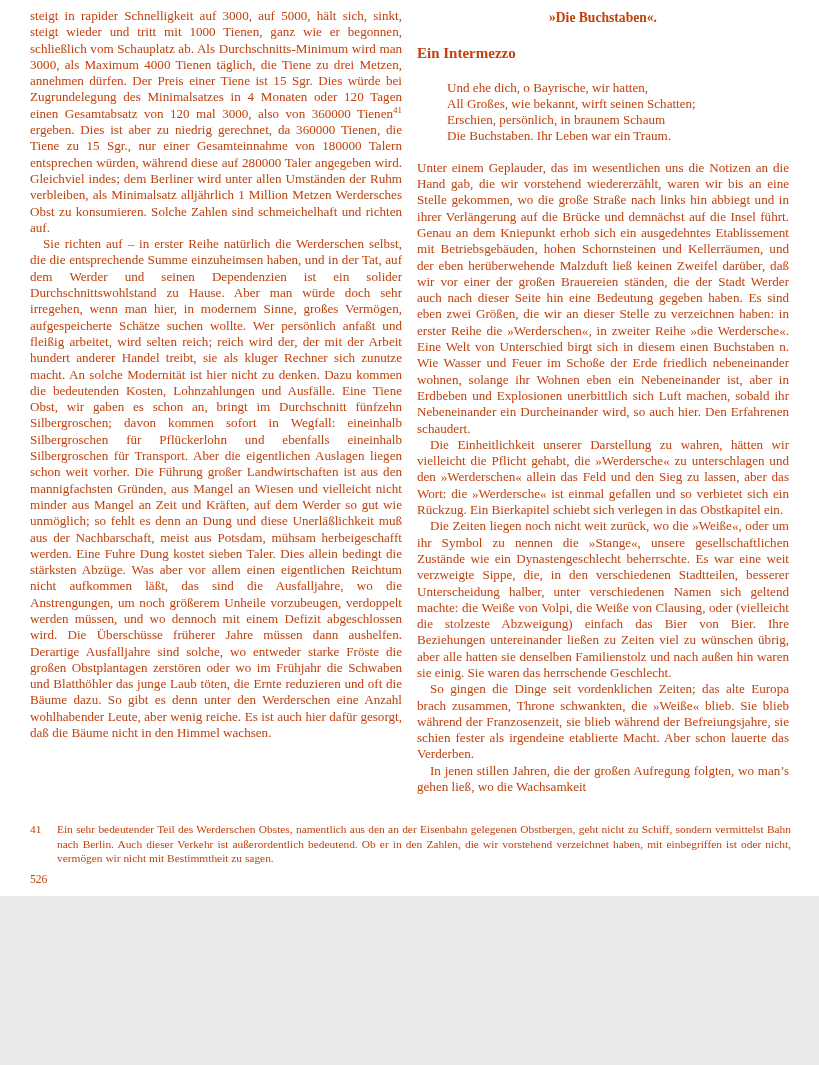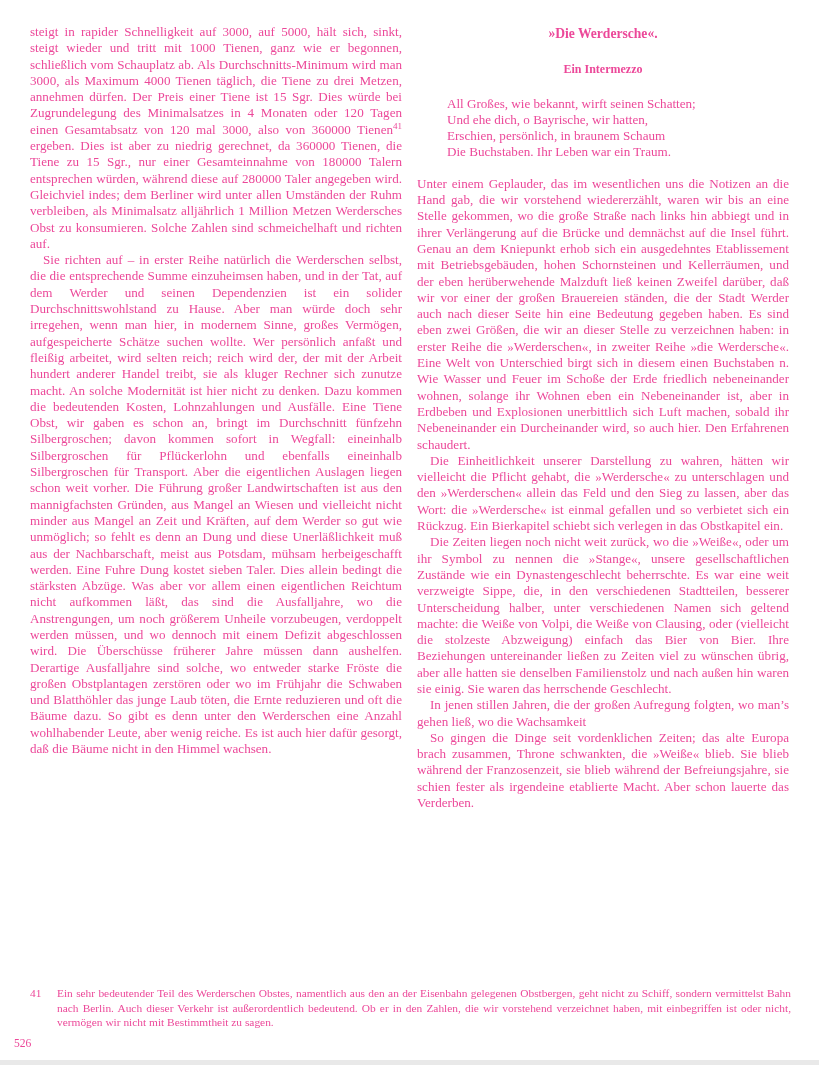--- a/index.html
+++ b/index.html
@@ -3,27 +3,27 @@
 <meta charset="utf-8">
 <style>
   html, body {
     margin: 0;
     padding: 0;
     background: #e9e9e9;
   }
   .page {
     position: relative;
     width: 819px;
-    height: 1060px;
+    height: 896px;
     margin: 0 auto;
     box-sizing: border-box;
     background: #ffffff;
-    color: #ec4899;
+    color: #c2410c;
     font-family: "Liberation Serif", "DejaVu Serif", serif;
-    padding: 24px 30px 0 30px;
+    padding: 8px 30px 0 30px;
     overflow: hidden;
   }
   .columns {
     display: flex;
     gap: 15px;
     height: 958px;
     overflow: hidden;
   }
   .col {
     width: 372px;
@@ -40,23 +40,22 @@
     line-height: 0;
     vertical-align: super;
   }
   .heading {
     text-align: center;
     font-weight: bold;
     font-size: 13.6px;
     margin: 2px 0 0 0;
   }
   .subheading {
-    text-align: center;
     font-weight: bold;
-    font-size: 12px;
+    font-size: 15px;
     margin: 19px 0 0 0;
   }
   .poem {
     margin: 18px 0 15px 30px;
     text-align: left;
   }
   .poem-line {
     line-height: 16.3px;
   }
   .footnote {
@@ -69,52 +68,52 @@
     text-align: justify;
     padding-left: 27px;
   }
   .fn-marker {
     position: absolute;
     left: 0;
     top: 0;
   }
   .page-number {
     position: absolute;
-    left: 14px;
+    left: 30px;
     bottom: 10px;
     font-size: 11.6px;
   }
 </style>
 </head>
 <body>
 
 <div class="page">
 
   <div class="columns">
 
     <div class="col">
         <p class="para">steigt in rapider Schnelligkeit auf 3000, auf 5000, hält sich, sinkt, steigt wieder und tritt mit 1000 Tienen, ganz wie er begonnen, schließlich vom Schauplatz ab. Als Durchschnitts-Minimum wird man 3000, als Maximum 4000 Tienen täglich, die Tiene zu drei Metzen, annehmen dürfen. Der Preis einer Tiene ist 15 Sgr. Dies würde bei Zugrundelegung des Minimalsatzes in 4 Monaten oder 120 Tagen einen Gesamtabsatz von 120 mal 3000, also von 360000 Tienen<sup class="fn-ref">41</sup> ergeben. Dies ist aber zu niedrig gerechnet, da 360000 Tienen, die Tiene zu 15 Sgr., nur einer Gesamteinnahme von 180000 Talern entsprechen würden, während diese auf 280000 Taler angegeben wird. Gleichviel indes; dem Berliner wird unter allen Umständen der Ruhm verbleiben, als Minimalsatz alljährlich 1 Million Metzen Werdersches Obst zu konsumieren. Solche Zahlen sind schmeichelhaft und richten auf.</p>
         <p class="para indent">Sie richten auf – in erster Reihe natürlich die Werderschen selbst, die die entsprechende Summe einzuheimsen haben, und in der Tat, auf dem Werder und seinen Dependenzien ist ein solider Durchschnittswohlstand zu Hause. Aber man würde doch sehr irregehen, wenn man hier, in modernem Sinne, großes Vermögen, aufgespeicherte Schätze suchen wollte. Wer persönlich anfaßt und fleißig arbeitet, wird selten reich; reich wird der, der mit der Arbeit hundert anderer Handel treibt, sie als kluger Rechner sich zunutze macht. An solche Modernität ist hier nicht zu denken. Dazu kommen die bedeutenden Kosten, Lohnzahlungen und Ausfälle. Eine Tiene Obst, wir gaben es schon an, bringt im Durchschnitt fünfzehn Silbergroschen; davon kommen sofort in Wegfall: eineinhalb Silbergroschen für Pflückerlohn und ebenfalls eineinhalb Silbergroschen für Transport. Aber die eigentlichen Auslagen liegen schon weit vorher. Die Führung großer Landwirtschaften ist aus den mannigfachsten Gründen, aus Mangel an Wiesen und vielleicht nicht minder aus Mangel an Zeit und Kräften, auf dem Werder so gut wie unmöglich; so fehlt es denn an Dung und diese Unerläßlichkeit muß aus der Nachbarschaft, meist aus Potsdam, mühsam herbeigeschafft werden. Eine Fuhre Dung kostet sieben Taler. Dies allein bedingt die stärksten Abzüge. Was aber vor allem einen eigentlichen Reichtum nicht aufkommen läßt, das sind die Ausfalljahre, wo die Anstrengungen, um noch größerem Unheile vorzubeugen, verdoppelt werden müssen, und wo dennoch mit einem Defizit abgeschlossen wird. Die Überschüsse früherer Jahre müssen dann aushelfen. Derartige Ausfalljahre sind solche, wo entweder starke Fröste die großen Obstplantagen zerstören oder wo im Frühjahr die Schwaben und Blatthöhler das junge Laub töten, die Ernte reduzieren und oft die Bäume dazu. So gibt es denn unter den Werderschen eine Anzahl wohlhabender Leute, aber wenig reiche. Es ist auch hier dafür gesorgt, daß die Bäume nicht in den Himmel wachsen.</p>
       </div>
 
     <div class="col">
-      <h1 class="heading">»Die Werdersche«.</h1>
+      <h1 class="heading">»Die Buchstaben«.</h1>
       <h2 class="subheading">Ein Intermezzo</h2>
       <div class="poem">
+          <div class="poem-line">Und ehe dich, o Bayrische, wir hatten,</div>
           <div class="poem-line">All Großes, wie bekannt, wirft seinen Schatten;</div>
-          <div class="poem-line">Und ehe dich, o Bayrische, wir hatten,</div>
           <div class="poem-line">Erschien, persönlich, in braunem Schaum</div>
           <div class="poem-line">Die Buchstaben. Ihr Leben war ein Traum.</div>
         </div>
       <div>
           <p class="para">Unter einem Geplauder, das im wesentlichen uns die Notizen an die Hand gab, die wir vorstehend wiedererzählt, waren wir bis an eine Stelle gekommen, wo die große Straße nach links hin abbiegt und in ihrer Verlängerung auf die Brücke und demnächst auf die Insel führt. Genau an dem Kniepunkt erhob sich ein ausgedehntes Etablissement mit Betriebsgebäuden, hohen Schornsteinen und Kellerräumen, und der eben herüberwehende Malzduft ließ keinen Zweifel darüber, daß wir vor einer der großen Brauereien ständen, die der Stadt Werder auch nach dieser Seite hin eine Bedeutung gegeben haben. Es sind eben zwei Größen, die wir an dieser Stelle zu verzeichnen haben: in erster Reihe die »Werderschen«, in zweiter Reihe »die Werdersche«. Eine Welt von Unterschied birgt sich in diesem einen Buchstaben n. Wie Wasser und Feuer im Schoße der Erde friedlich nebeneinander wohnen, solange ihr Wohnen eben ein Nebeneinander ist, aber in Erdbeben und Explosionen unerbittlich sich Luft machen, sobald ihr Nebeneinander ein Durcheinander wird, so auch hier. Den Erfahrenen schaudert.</p>
           <p class="para indent">Die Einheitlichkeit unserer Darstellung zu wahren, hätten wir vielleicht die Pflicht gehabt, die »Werdersche« zu unterschlagen und den »Werderschen« allein das Feld und den Sieg zu lassen, aber das Wort: die »Werdersche« ist einmal gefallen und so verbietet sich ein Rückzug. Ein Bierkapitel schiebt sich verlegen in das Obstkapitel ein.</p>
           <p class="para indent">Die Zeiten liegen noch nicht weit zurück, wo die »Weiße«, oder um ihr Symbol zu nennen die »Stange«, unsere gesellschaftlichen Zustände wie ein Dynastengeschlecht beherrschte. Es war eine weit verzweigte Sippe, die, in den verschiedenen Stadtteilen, besserer Unterscheidung halber, unter verschiedenen Namen sich geltend machte: die Weiße von Volpi, die Weiße von Clausing, oder (vielleicht die stolzeste Abzweigung) einfach das Bier von Bier. Ihre Beziehungen untereinander ließen zu Zeiten viel zu wünschen übrig, aber alle hatten sie denselben Familienstolz und nach außen hin waren sie einig. Sie waren das herrschende Geschlecht.</p>
+          <p class="para indent">So gingen die Dinge seit vordenklichen Zeiten; das alte Europa brach zusammen, Throne schwankten, die »Weiße« blieb. Sie blieb während der Franzosenzeit, sie blieb während der Befreiungsjahre, sie schien fester als irgendeine etablierte Macht. Aber schon lauerte das Verderben.</p>
           <p class="para indent">In jenen stillen Jahren, die der großen Aufregung folgten, wo man’s gehen ließ, wo die Wachsamkeit</p>
-          <p class="para indent">So gingen die Dinge seit vordenklichen Zeiten; das alte Europa brach zusammen, Throne schwankten, die »Weiße« blieb. Sie blieb während der Franzosenzeit, sie blieb während der Befreiungsjahre, sie schien fester als irgendeine etablierte Macht. Aber schon lauerte das Verderben.</p>
         </div>
     </div>
 
   </div>
 
   <div class="footnote">
     <span class="fn-marker">41</span>
     <span>Ein sehr bedeutender Teil des Werderschen Obstes, namentlich aus den an der Eisenbahn gelegenen Obstbergen, geht nicht zu Schiff, sondern vermittelst Bahn nach Berlin. Auch dieser Verkehr ist außerordentlich bedeutend. Ob er in den Zahlen, die wir vorstehend verzeichnet haben, mit einbegriffen ist oder nicht, vermögen wir nicht mit Bestimmtheit zu sagen.</span>
   </div>
 

